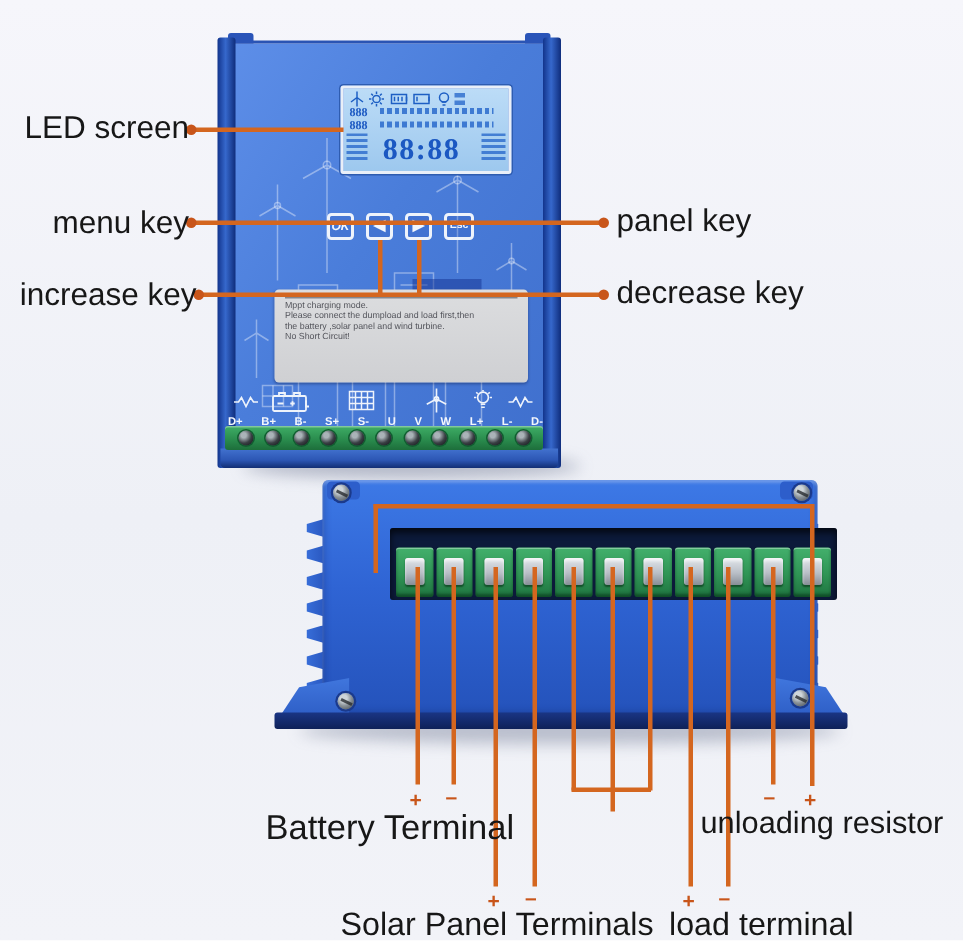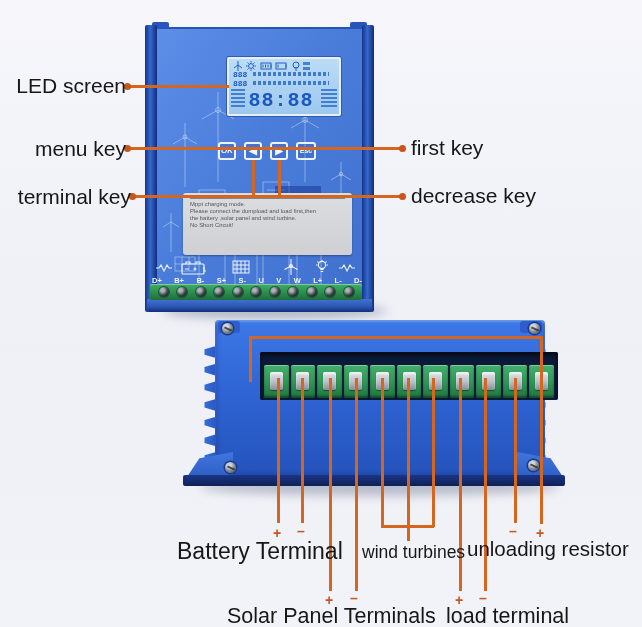--- a/index.html
+++ b/index.html
@@ -26,21 +26,21 @@
       background:linear-gradient(90deg,#12348c,#3668cc 45%,#0f2d7c);border-radius:2px;}
   .tab{position:absolute;top:0;width:17px;height:7px;background:#2a54b8;border-radius:2px 2px 0 0;z-index:2;}
   #front .botband{position:absolute;left:2px;right:2px;top:277px;height:13px;z-index:5;
       background:linear-gradient(180deg,#4272cf,#2c56b4 60%,#122e74);border-radius:0 0 3px 3px;}
   #lineart{position:absolute;left:10px;top:60px;z-index:2;}
 
   
   #lcd{position:absolute;left:82px;top:35px;width:110px;height:55px;z-index:6;
       border:2px solid #e9eff8;border-radius:2px;
       background:linear-gradient(180deg,#bcdcf7,#9dc8ee);box-shadow:0 0 0 1px #2e5cb0;}
-  #lcd .seg{color:#1b58c2;font-family:Liberation Mono, monospace;font-weight:bold;}
+  #lcd .seg{color:#1b58c2;font-family:Liberation Serif, serif;font-weight:bold;}
   #lcd-big{position:absolute;left:0;right:6px;bottom:2px;text-align:center;font-size:20px;letter-spacing:1px;}
   #lcd-s1{position:absolute;left:4px;top:11px;font-size:8px;}
   #lcd-s2{position:absolute;left:4px;top:20px;font-size:8px;}
   .lcdrow{position:absolute;height:4px;background:repeating-linear-gradient(90deg,#2a6acc 0 3px,rgba(42,106,204,0) 3px 5px);opacity:.85;}
   .lcdblk{position:absolute;background:repeating-linear-gradient(0deg,#2a6acc 0 2px,rgba(42,106,204,0) 2px 4px);opacity:.8;}
 
   
   .key{position:absolute;top:120px;width:18px;height:18px;z-index:6;border:2px solid #eef3fb;border-radius:3px;
       color:#f2f6fd;font-weight:bold;text-align:center;box-sizing:border-box;background:rgba(40,80,180,.18);}
   .key .g{display:block;line-height:14px;font-size:8px;}
@@ -350,23 +350,22 @@
   <span class="amark" style="left:297px;top:524px;">–</span>
   <span class="amark" style="left:325px;top:593px;">+</span>
   <span class="amark" style="left:350px;top:591px;">–</span>
   <span class="amark" style="left:455px;top:593px;">+</span>
   <span class="amark" style="left:479px;top:591px;">–</span>
   <span class="amark" style="left:509px;top:524px;">–</span>
   <span class="amark" style="left:536px;top:526px;">+</span>
 
   <div class="lbl r" style="left:0;width:126px;top:74px;font-size:21px;">LED screen</div>
   <div class="lbl r" style="left:0;width:126px;top:137px;font-size:21px;text-align:right;">menu key</div>
-  <div class="lbl r" style="left:0;width:131px;top:185px;font-size:21px;">terminal key</div>
-  <div class="lbl" style="left:411px;top:136px;font-size:21px;">first key</div>
+  <div class="lbl r" style="left:0;width:131px;top:185px;font-size:21px;">increase key</div>
+  <div class="lbl" style="left:411px;top:136px;font-size:21px;">panel key</div>
   <div class="lbl" style="left:177px;top:538px;font-size:23px;">Battery Terminal</div>
 
   <div class="lbl" style="left:411px;top:184px;font-size:21px;">decrease key</div>
-  <div class="lbl" style="left:362px;top:542px;font-size:17.5px;">wind turbines</div>
   <div class="lbl" style="left:467px;top:537px;font-size:20.5px;">unloading resistor</div>
   <div class="lbl" style="left:227px;top:604px;font-size:21.5px;">Solar Panel Terminals</div>
   <div class="lbl" style="left:446px;top:604px;font-size:21.5px;">load terminal</div>
 
 </div>
 
 </body></html>

